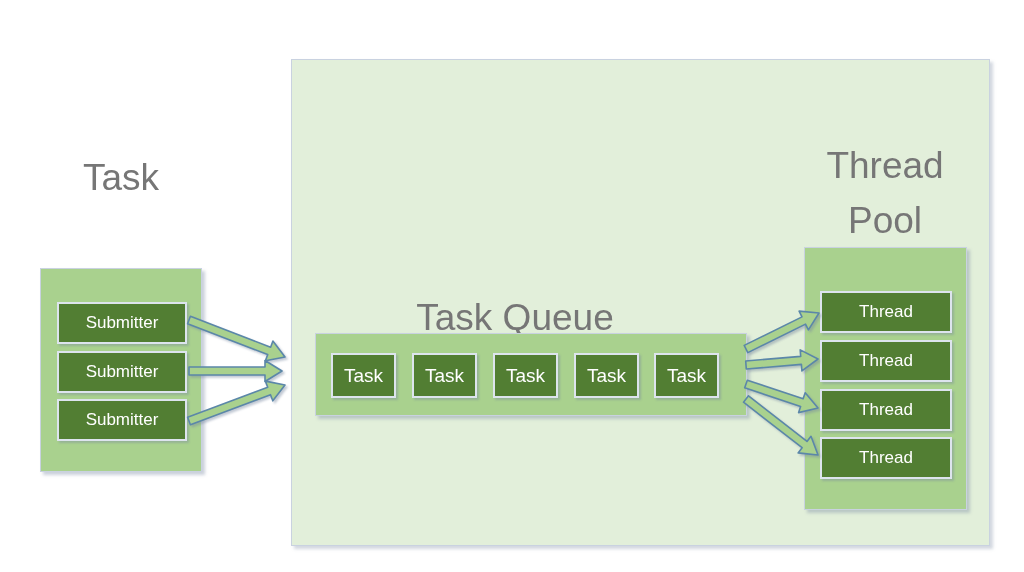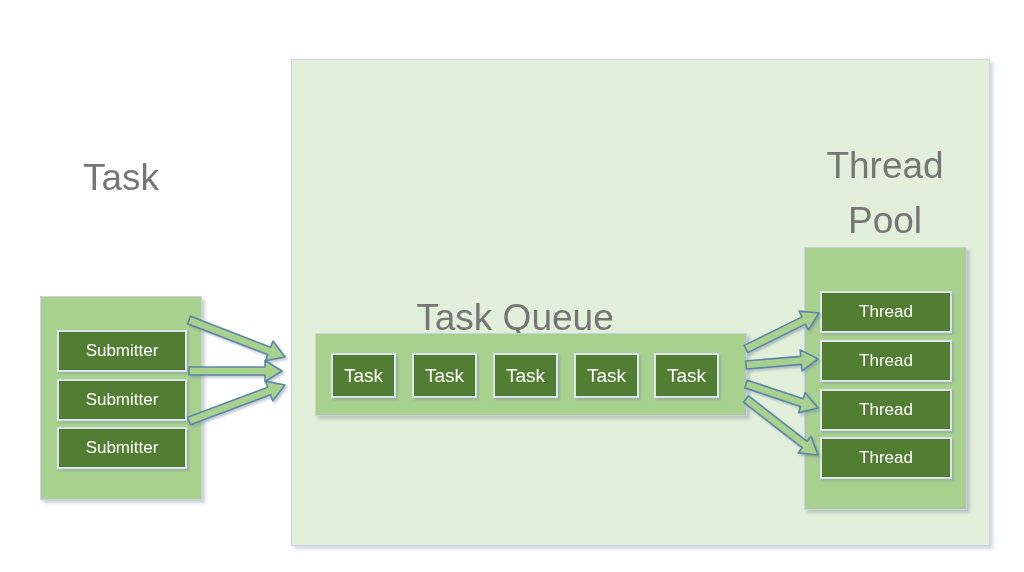--- a/index.html
+++ b/index.html
@@ -66,21 +66,21 @@
 <body>
 
 <div class="canvas">
 
   <div class="executor-panel"></div>
 
   <div class="gray-label" style="left:10px;top:150px;width:222px;">
     <div>Task</div>
   </div>
 
-  <div class="green-container" style="left:40px;top:268px;width:162px;height:204px;margin-top:28px;">
+  <div class="green-container" style="left:40px;top:268px;width:162px;height:204px;">
     <div class="dark-box" style="left:16px;top:33px;width:130px;height:42px;">
       <span>Submitter</span>
     </div>
     <div class="dark-box" style="left:16px;top:82px;width:130px;height:42px;">
       <span>Submitter</span>
     </div>
     <div class="dark-box" style="left:16px;top:130px;width:130px;height:42px;">
       <span>Submitter</span>
     </div>
   </div>

